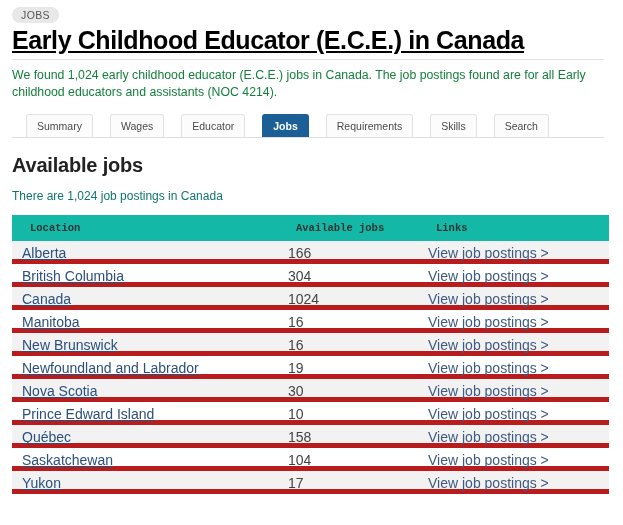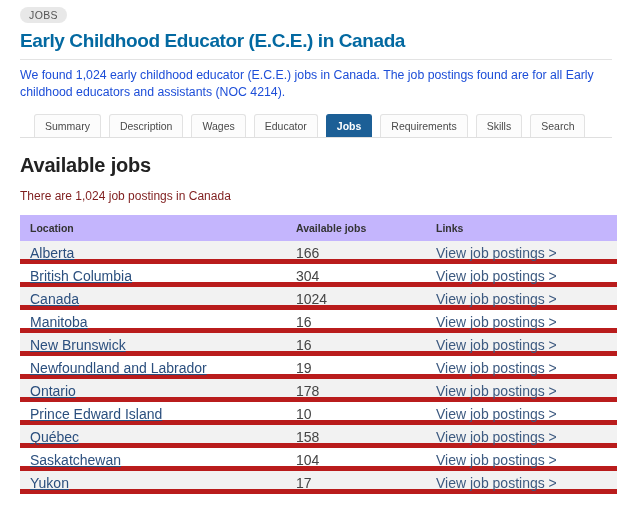--- a/index.html
+++ b/index.html
@@ -15,79 +15,79 @@
     color: #333333;
     -webkit-font-smoothing: antialiased;
   }
 
   .page {
     position: relative;
     width: 616px;
     height: 525px;
     box-sizing: border-box;
     padding: 0 12px;
-    margin-left: 8px;
   }
 
   
   .badge-row {
     padding-top: 5px;
     height: 17px;
   }
   .badge {
     display: inline-block;
     background: #e8e8e8;
     color: #555555;
     font-size: 10.5px;
     letter-spacing: 0.4px;
     padding: 2px 9px 2px 9px;
     border-radius: 9px;
     line-height: 12px;
   }
 
   
   .page-title {
-    font-size: 19px;
-    font-weight: bold;
-    color: #0369a1;
+    font-size: 25px;
+    font-weight: bold;
+    color: #000000;
     letter-spacing: -0.4px;
     margin: 4px 0 0 0;
     line-height: 29px;
     white-space: nowrap;
+    text-decoration: underline;
   }
   .title-rule {
     border: 0;
     border-top: 1px solid #e3e3e3;
     margin: 4px 0 0 0;
     height: 0;
   }
 
   
   .intro {
     font-size: 12.3px;
     line-height: 16.5px;
-    color: #1d4ed8;
+    color: #15803d;
     margin: 7px 0 0 0;
     max-width: 600px;
   }
 
   
   .tabs-wrap {
     position: relative;
     margin-top: 13px;
     height: 24px;
     border-bottom: 1px solid #dfdfdf;
     padding-left: 14px;
     box-sizing: content-box;
   }
   .tabs {
     display: flex;
     align-items: flex-end;
     height: 24px;
-    gap: 8px;
+    gap: 17px;
   }
   .tab {
     font-size: 10.5px;
     color: #4a4a4a;
     background: #fcfcfc;
     border: 1px solid #e2e2e2;
     border-bottom: none;
     border-radius: 3px 3px 0 0;
     padding: 5px 10px 5px 10px;
     line-height: 12px;
@@ -108,40 +108,41 @@
   .section-title {
     font-size: 20px;
     font-weight: bold;
     color: #222222;
     margin: 16px 0 0 0;
     line-height: 23px;
     letter-spacing: -0.2px;
   }
   .subtext {
     font-size: 12px;
-    color: #7f1d1d;
+    color: #0f766e;
     margin: 12px 0 0 0;
     line-height: 15px;
   }
 
   
   .jobs-table {
     width: 597px;
     border-collapse: collapse;
     margin-top: 11px;
     table-layout: fixed;
   }
   .jobs-table th {
-    background: #c4b5fd;
+    background: #14b8a6;
     color: #333333;
     font-size: 10.5px;
     font-weight: bold;
     text-align: left;
-    padding: 7px 0 7px 10px;
-    line-height: 12px;
+    padding: 7px 0 7px 18px;
+    line-height: 12px;
+    font-family: Liberation Mono, monospace;
   }
   .jobs-table td {
     font-size: 14px;
     padding: 6px 0 0 10px;
     line-height: 12px;
     color: #444444;
     border-bottom: 5px solid #b91c1c;
     vertical-align: middle;
   }
   .jobs-table tbody tr:nth-child(odd) td {
@@ -175,21 +176,20 @@
   </div>
 
   <h1 class="page-title">Early Childhood Educator (E.C.E.) in Canada</h1>
   <hr class="title-rule">
 
   <p class="intro">We found 1,024 early childhood educator (E.C.E.) jobs in Canada. The job postings found are for all Early childhood educators and assistants (NOC 4214).</p>
 
   <div class="tabs-wrap">
     <div class="tabs" id="tab-list">
         <div class="tab">Summary</div>
-        <div class="tab">Description</div>
         <div class="tab">Wages</div>
         <div class="tab">Educator</div>
         <div class="tab active">Jobs</div>
         <div class="tab">Requirements</div>
         <div class="tab">Skills</div>
         <div class="tab">Search</div>
       </div>
   </div>
 
   <h2 class="section-title">Available jobs</h2>
@@ -233,22 +233,22 @@
           <td><a class="loc-link">New Brunswick</a></td>
           <td>16</td>
           <td><a class="view-link">View job postings &gt;</a></td>
         </tr>
         <tr>
           <td><a class="loc-link">Newfoundland and Labrador</a></td>
           <td>19</td>
           <td><a class="view-link">View job postings &gt;</a></td>
         </tr>
         <tr>
-          <td><a class="loc-link">Ontario</a></td>
-          <td>178</td>
+          <td><a class="loc-link">Nova Scotia</a></td>
+          <td>30</td>
           <td><a class="view-link">View job postings &gt;</a></td>
         </tr>
         <tr>
           <td><a class="loc-link">Prince Edward Island</a></td>
           <td>10</td>
           <td><a class="view-link">View job postings &gt;</a></td>
         </tr>
         <tr>
           <td><a class="loc-link">Québec</a></td>
           <td>158</td>

